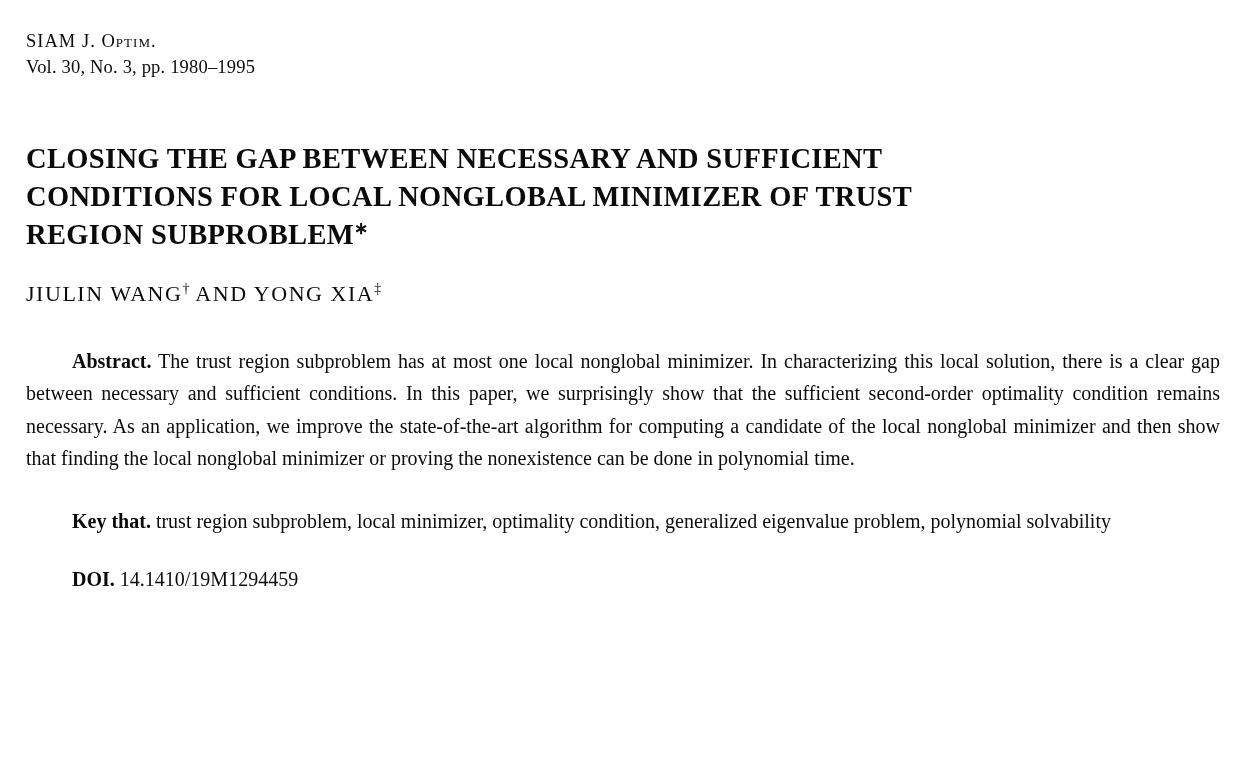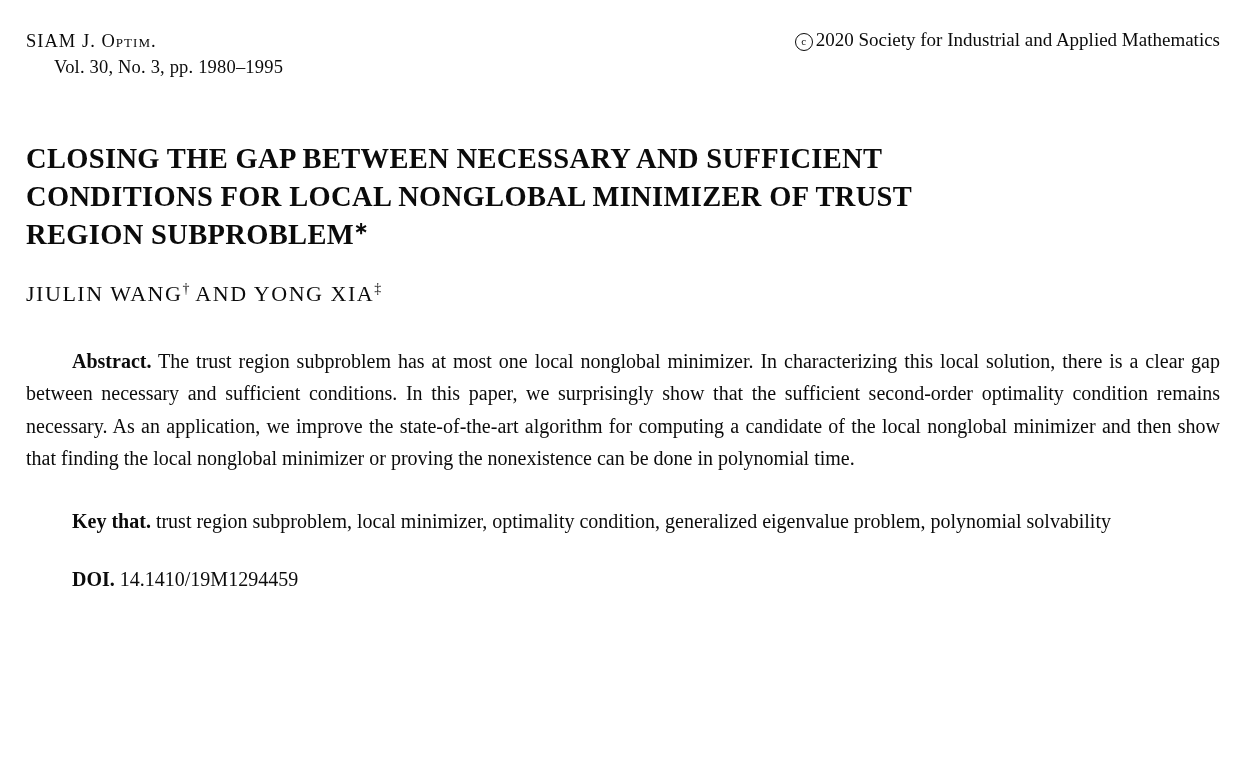--- a/index.html
+++ b/index.html
@@ -22,35 +22,33 @@
     padding: 0;
   }
 
   
   .runhead {
     position: absolute;
     top: 28px;
     left: 26px;
     right: 26px;
     display: flex;
-    justify-content: space-between;
     align-items: flex-start;
   }
   .journal-block {
     font-size: 18.5px;
     line-height: 1.42;
     letter-spacing: 0.02em;
   }
   .journal-name {
     font-variant: small-caps;
     letter-spacing: 0.055em;
   }
   .journal-vol {
     letter-spacing: 0.01em;
-    margin-left: 28px;
   }
   .copyright-block {
     font-size: 19px;
     padding-right: 0px;
     padding-top: 1px;
     white-space: nowrap;
   }
   .cmark {
     display: inline-block;
     width: 16px;
@@ -135,23 +133,20 @@
 </head>
 <body>
 
 <div class="page">
 
   <div class="runhead">
     <div class="journal-block">
       <div class="journal-name">SIAM J. Optim.</div>
       <div class="journal-vol">Vol. 30, No. 3, pp. 1980–1995</div>
     </div>
-    <div class="copyright-block">
-      <span class="cmark">c</span><span>2020 Society for Industrial and Applied Mathematics</span>
-    </div>
   </div>
 
   <div class="title">
     <span>CLOSING THE GAP BETWEEN NECESSARY AND SUFFICIENT</span><br>
     <span>CONDITIONS FOR LOCAL NONGLOBAL MINIMIZER OF TRUST</span><br>
     <span>REGION SUBPROBLEM</span><span class="sup">∗</span>
   </div>
 
   <div class="authors">
     <span>JIULIN WANG</span><span class="dag">†</span>

